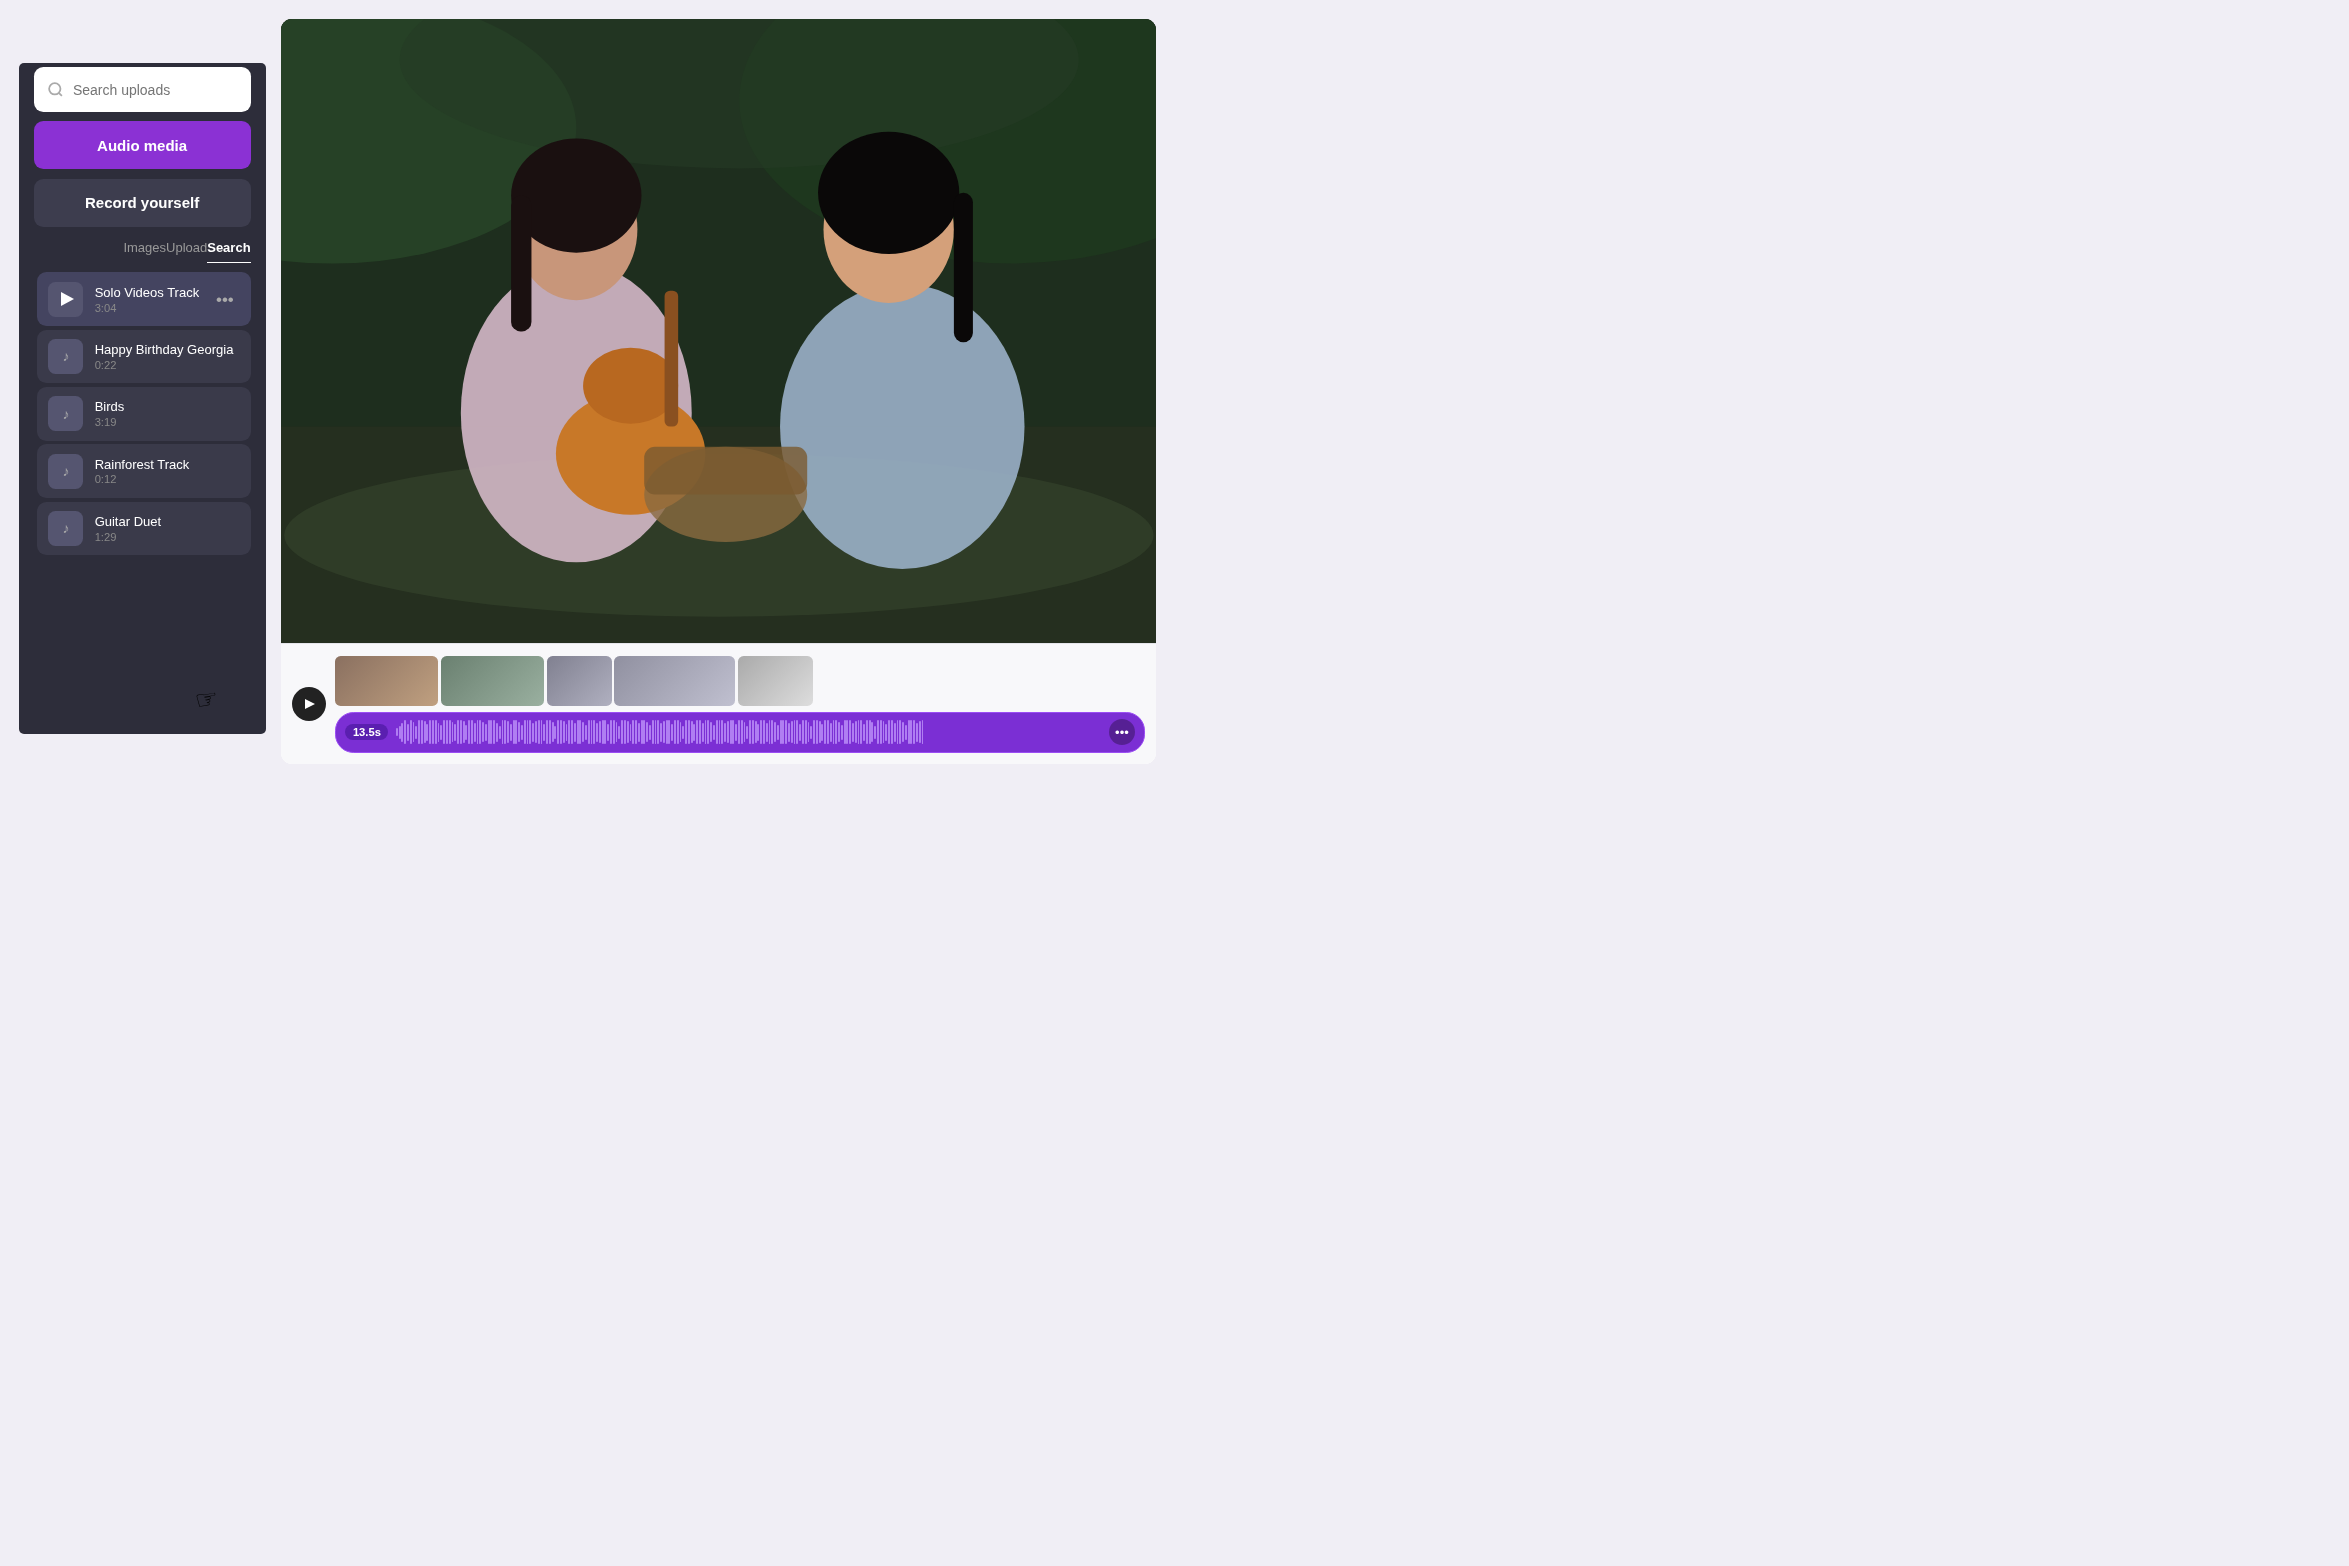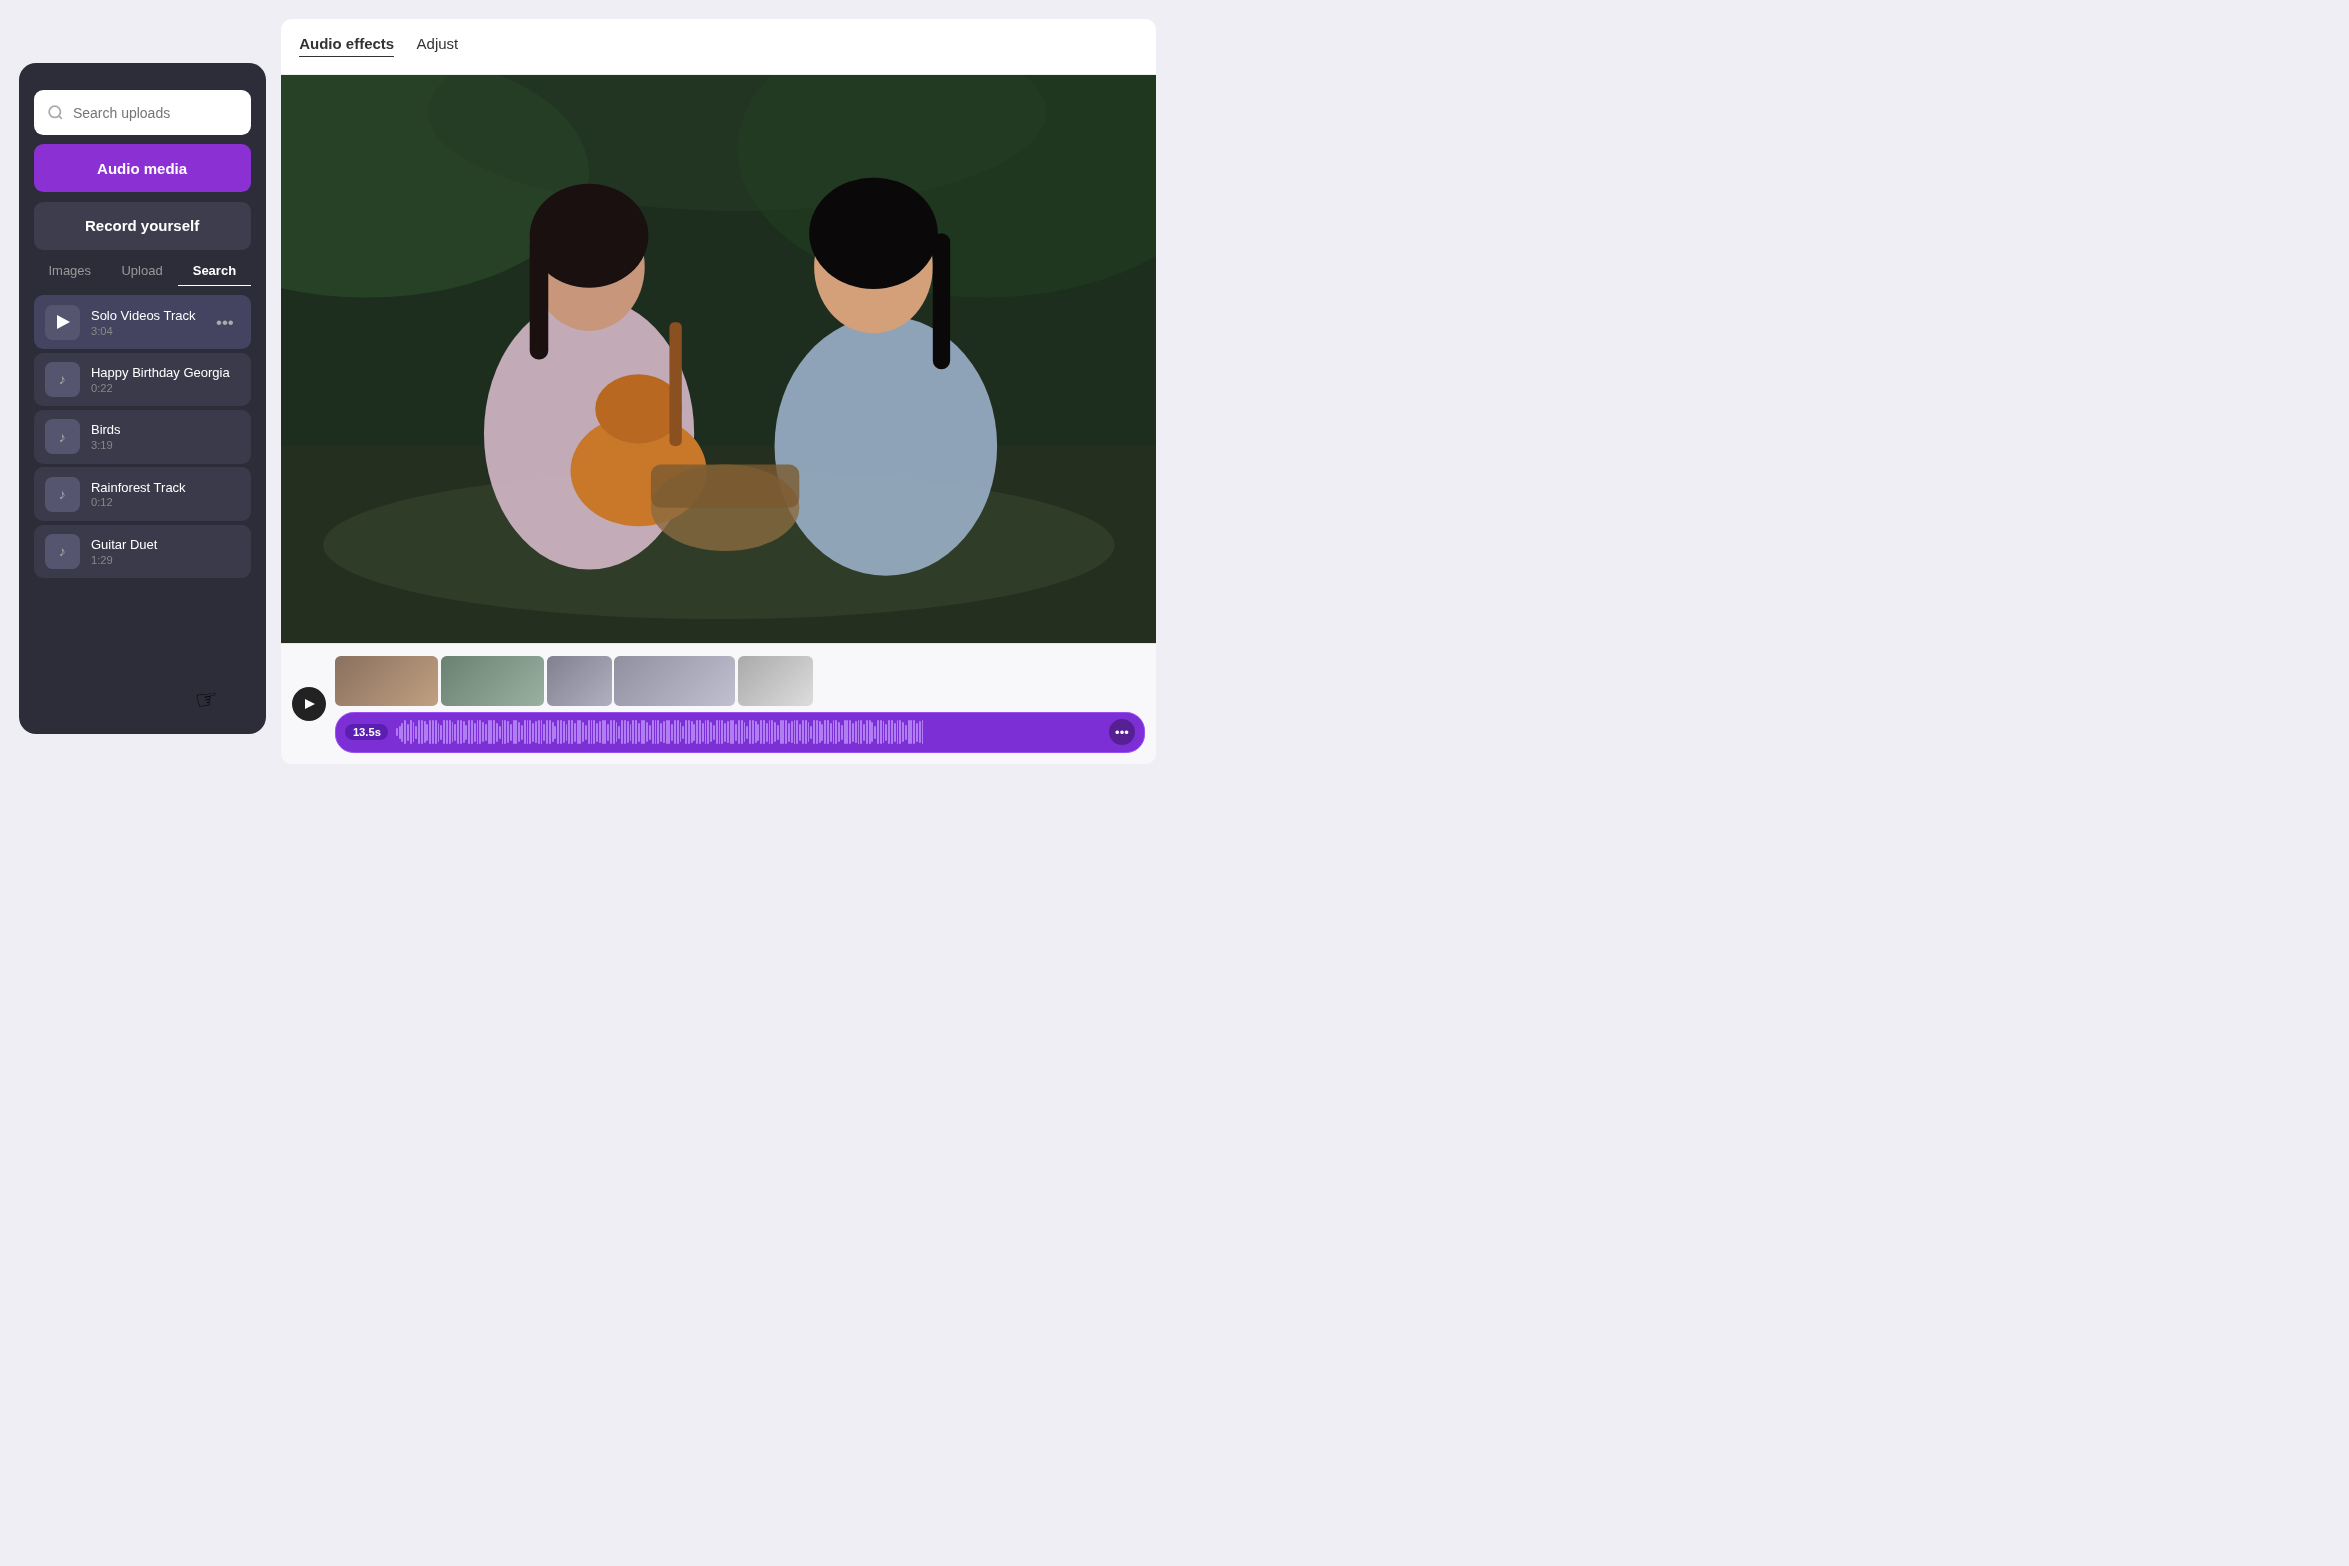--- a/index.html
+++ b/index.html
@@ -10,29 +10,30 @@
       height: 783px;
       overflow: hidden;
       display: flex;
       position: relative;
     }
 
     
     .left-panel {
       width: 247px;
       background: #2d2d3a;
-      border-radius: 17px;
+      border-radius: 5px;
       margin: 63px 0 0 18.6px;
-      padding: 27px 15px;
+      padding: 4px 15px;
       height: 671px;
       display: flex;
       flex-direction: column;
       gap: 9.3px;
       position: relative;
       z-index: 2;
+      align-items: flex-end;
     }
 
     .search-bar {
       background: #fff;
       border-radius: 9.3px;
       display: flex;
       align-items: center;
       padding: 0 13px;
       height: 45px;
       gap: 9.3px;
@@ -427,24 +428,20 @@
       </div>
     </div>
 
   </div>
 
   <div class="cursor-hand">☞</div>
 </div>
 
 <div class="right-panel">
 
-  <div class="right-tabs">
-    <div class="right-tab active">Audio effects</div>
-    <div class="right-tab">Adjust</div>
-  </div>
 
   <div class="video-preview">
     <div class="photo-scene">
 
       <svg width="100%" height="100%" viewBox="0 0 770 460" preserveAspectRatio="xMidYMid slice">
 
         <rect width="770" height="460" fill="#1e2e1e"></rect>
         <ellipse cx="100" cy="80" rx="180" ry="100" fill="#2a4a2a" opacity="0.7"></ellipse>
         <ellipse cx="600" cy="60" rx="200" ry="120" fill="#1e3a1e" opacity="0.8"></ellipse>
         <ellipse cx="400" cy="30" rx="250" ry="80" fill="#243a24" opacity="0.6"></ellipse>

